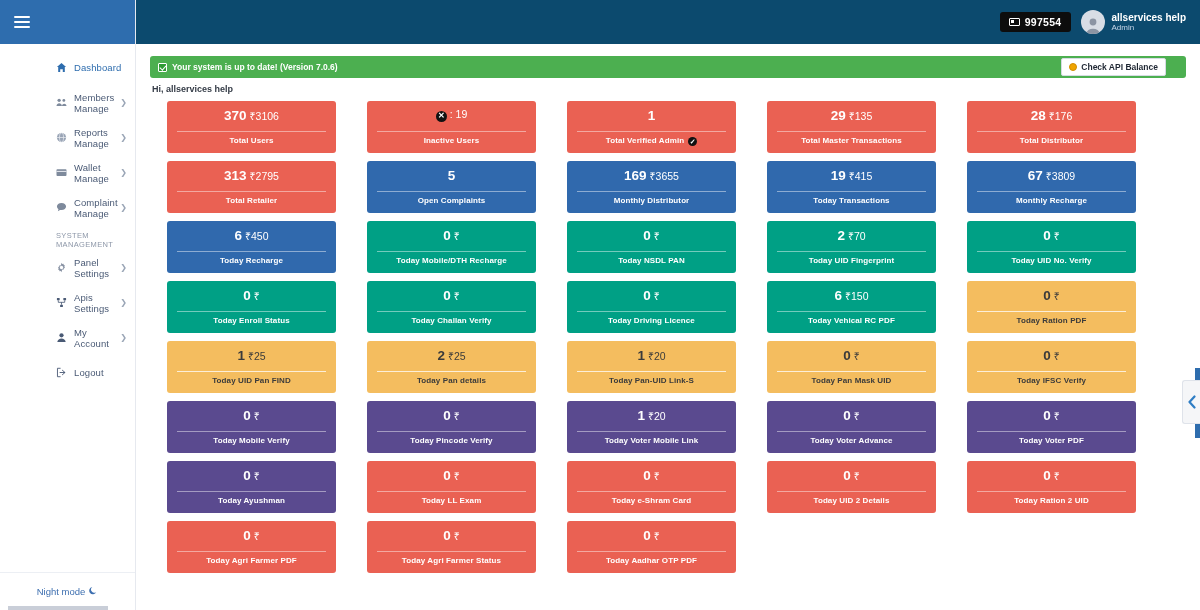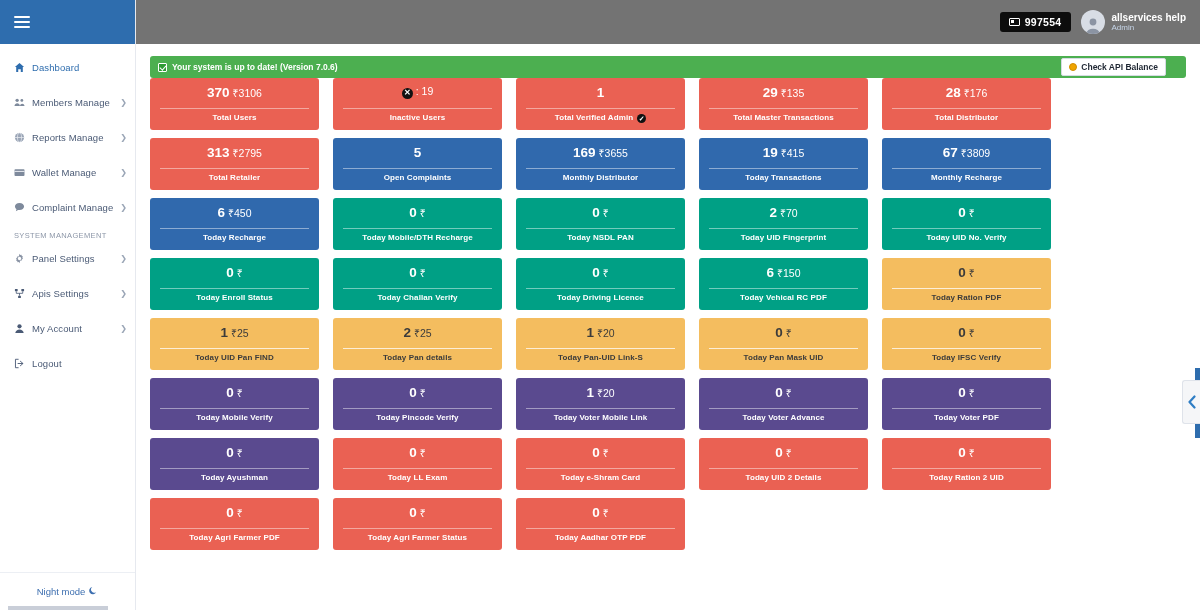--- a/index.html
+++ b/index.html
@@ -19,21 +19,21 @@
     display: flex; flex-direction: column;
     flex: 0 0 136px;
     position: relative;
   }
   .sb-logo {
     height: 44px; background: #2e6dae;
     display: flex; align-items: center; padding-left: 14px;
   }
   .hamburger { width: 16px; display:flex; flex-direction:column; gap:3px; cursor:pointer; }
   .hamburger i { display:block; height:2px; background:#fff; border-radius:1px; }
-  .sb-nav { padding-top: 12px; flex: 1 1 auto; overflow: hidden; }
+  .sb-nav { padding-top: 12px; flex: 1 1 auto; overflow: hidden; padding-left: 42px; }
   .sb-item {
     display: flex; align-items: center;
     height: 23px; margin-bottom: 0;
     padding: 0 8px 0 14px;
     font-size: 9.5px; color: #4a5a75;
     cursor: pointer; position: relative;
   }
   .sb-item + .sb-item { margin-top: 12px; }
   .sb-item .ico {
     width: 15px; flex: 0 0 15px; display: flex; align-items: center; justify-content: flex-start;
@@ -50,21 +50,21 @@
   .sb-foot {
     height: 38px; border-top: 1px solid #eceff4;
     display:flex; align-items:center; justify-content:center;
     font-size: 9.5px; color: #3d6fb0; gap:4px; cursor:pointer;
   }
   .scrollnub { position:absolute; left:8px; bottom:0; width:100px; height:4px; background:#c9ced8; }
 
   
   .main { flex: 1 1 auto; display: flex; flex-direction: column; min-width: 0; background:#fff; }
   .topbar {
-    height: 44px; background: #737373; display: flex; align-items: center;
+    height: 44px; background: #0c4a6e; display: flex; align-items: center;
     justify-content: flex-end; padding-right: 14px; gap: 10px; flex: 0 0 44px;
   }
   .balance-pill {
     background: #0d0d0d; color: #fff; border-radius: 3px;
     font-size: 10.5px; font-weight: 700; letter-spacing:.3px;
     padding: 4px 9px; display: flex; align-items: center; gap: 5px; cursor: pointer;
   }
   .wallet-ico { width: 11px; height: 8px; border: 1.4px solid #fff; border-radius: 1px; position: relative; }
   .wallet-ico::after { content:""; position:absolute; left:1px; top:1px; width:3px; height:3px; background:#fff; }
   .user-box { display:flex; align-items:center; gap:7px; cursor:pointer; }
@@ -98,21 +98,21 @@
     font-size: 8.5px; font-weight: 700; padding: 3px 7px;
     display:flex; align-items:center; gap:4px; cursor:pointer;
   }
   .coin { width: 8px; height: 8px; border-radius: 50%; background:#f0a400; border:1px solid #d08c00; flex:0 0 8px; }
   .greet { font-size: 9px; font-weight: 700; color: #353c47; margin: 6px 0 7px 2px; }
 
   .grid { display: flex; flex-wrap: wrap; gap: 8px 14px; }
   .card {
     width: 169px; height: 52px; border-radius: 3px;
     display: flex; flex-direction: column; align-items: center; justify-content: center;
-    padding: 0 10px; cursor: pointer;
+    padding: 0 10px; cursor: pointer; margin-left: 17px;
   }
   .card .val {
     font-size: 13.5px; font-weight: 700; color: #ffffff;
     display: flex; align-items: baseline; gap: 3px; line-height: 1; height: 16px;
   }
   .card .val .num { font-size: 13.5px; font-weight: 700; }
   .card .val .amt { font-size: 10.5px; font-weight: 400; }
   .card .sep { width: 100%; height: 1px; background: rgba(255,255,255,.45); margin: 6px 0 5px 0; }
   .card .lbl { font-size: 8px; font-weight: 700; color: #ffffff; text-align: center; line-height: 1; letter-spacing:.1px;
                display:flex; align-items:center; gap:4px; }
@@ -289,20 +289,21 @@
         <div class="alert-left">
           <span class="check-sq"></span>
           <span>Your system is up to date! (Version 7.0.6)</span>
         </div>
         <button class="api-btn">
           <span class="coin"></span>
           <span>Check API Balance</span>
         </button>
       </div>
 
+      <div class="greet">Hi, allservices help</div>
 
       <div class="grid" id="cards-grid">
     <div class="card red" style="background:#ea6153">
       <div class="val">
               <span class="num">370</span>
               <span class="amt">₹3106</span>
             </div>
       <div class="sep"></div>
       <div class="lbl">
         <span>Total Users</span>

